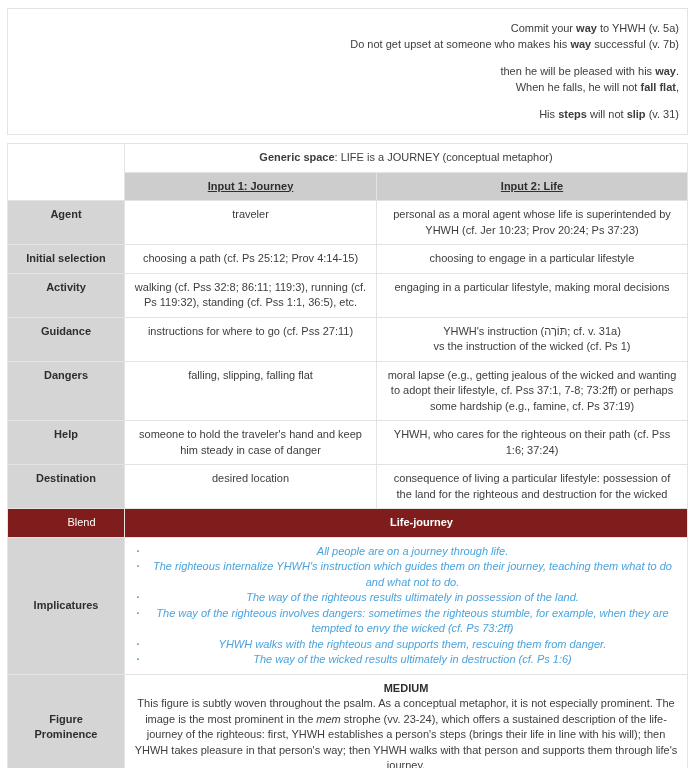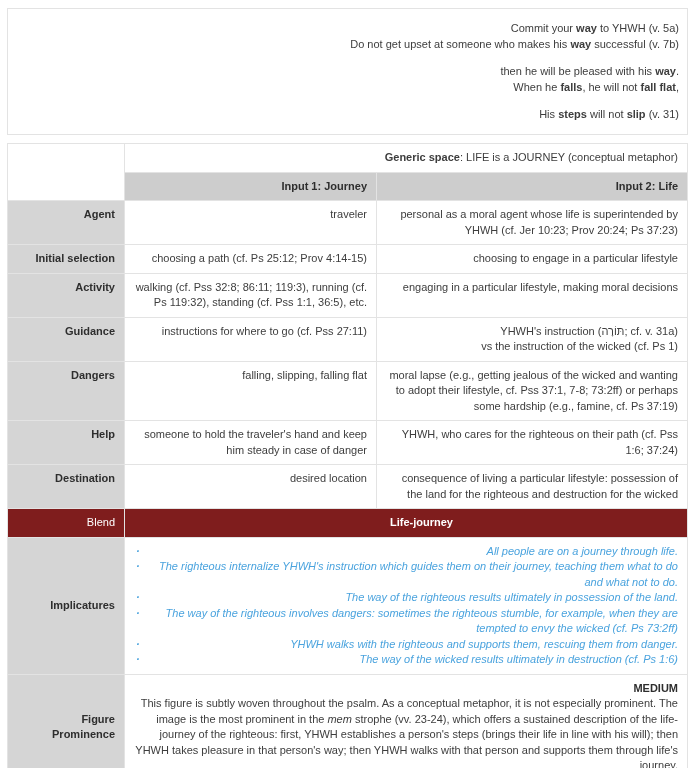--- a/index.html
+++ b/index.html
@@ -28,34 +28,35 @@
   table.blend-table {
     width:100%;
     border-collapse:collapse;
     table-layout:fixed;
     font-size:11px;
     line-height:15.5px;
   }
   .blend-table td, .blend-table th {
     border:1px solid #e3e3e3;
     padding:6px 9px;
-    text-align:right;
+    text-align:center;
     vertical-align:top;
     font-weight:400;
     word-wrap:break-word;
   }
   th.lbl {
     background:#d5d5d5;
     font-weight:700;
     color:#2e2e2e;
   }
   tr.inputs th {
     background:#cdcdcd;
     font-weight:700;
     color:#2e2e2e;
+    text-decoration:underline;
   }
   td.corner { background:#fff; }
   tr.blend-row th, tr.blend-row td { background:#7f1d1d; color:#fff;padding-left:40px; }
   tr.blend-row td { text-align:center; font-weight:700; }
   th.vmid { vertical-align:middle; }
 
   
   .imp-item {
     color:#4aa3de;
     position:relative;
@@ -78,21 +79,21 @@
 
 <div class="wrap">
 
   <div class="quote-box">
     <div class="stanza">
       <div class="qline"><span>Commit your </span><span style="font-weight: 700;">way</span><span> to YHWH (v. 5a)</span></div>
       <div class="qline"><span>Do not get upset at someone who makes his </span><span style="font-weight: 700;">way</span><span> successful (v. 7b)</span></div>
     </div>
     <div class="stanza">
       <div class="qline"><span>then he will be pleased with his </span><span style="font-weight: 700;">way</span><span>.</span></div>
-      <div class="qline"><span>When he </span><span style="font-weight: 700;">falls</span><span>, he will not </span><span style="font-weight: 700;">fall flat</span><span>,</span></div>
+      <div class="qline"><span>When he </span><span style="font-weight: 400;">falls</span><span>, he will not </span><span style="font-weight: 700;">fall flat</span><span>,</span></div>
     </div>
     <div class="stanza">
       <div class="qline"><span>His </span><span style="font-weight: 700;">steps</span><span> will not </span><span style="font-weight: 700;">slip</span><span> (v. 31)</span></div>
     </div>
   </div>
 
   <table class="blend-table">
     <colgroup>
       <col style="width:117px">
       <col style="width:252px">

